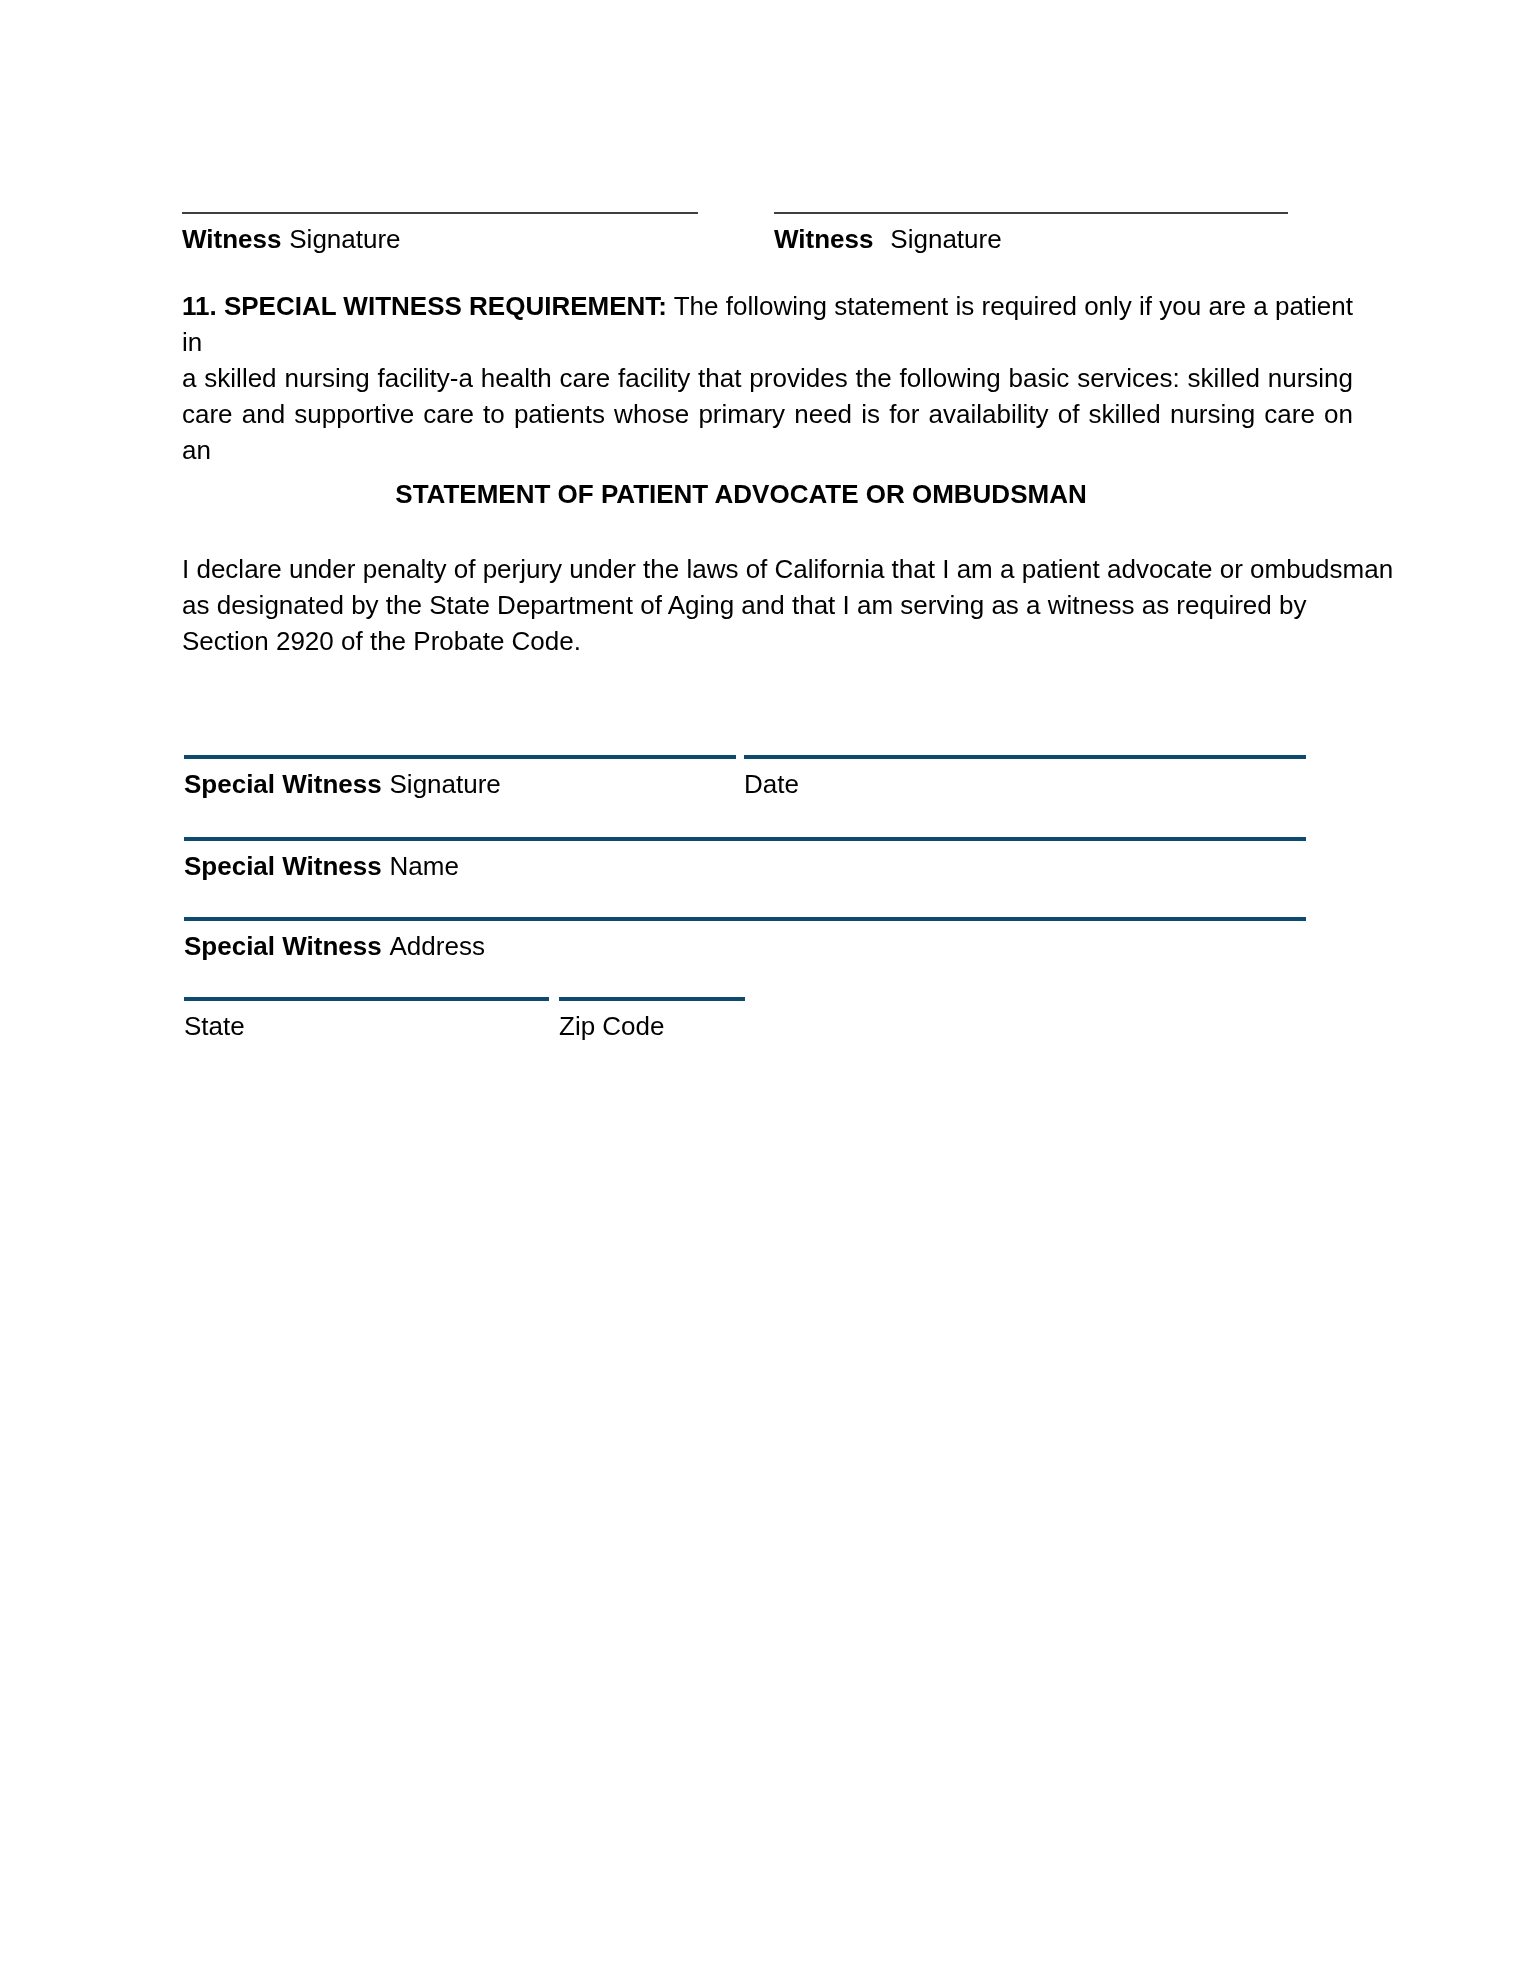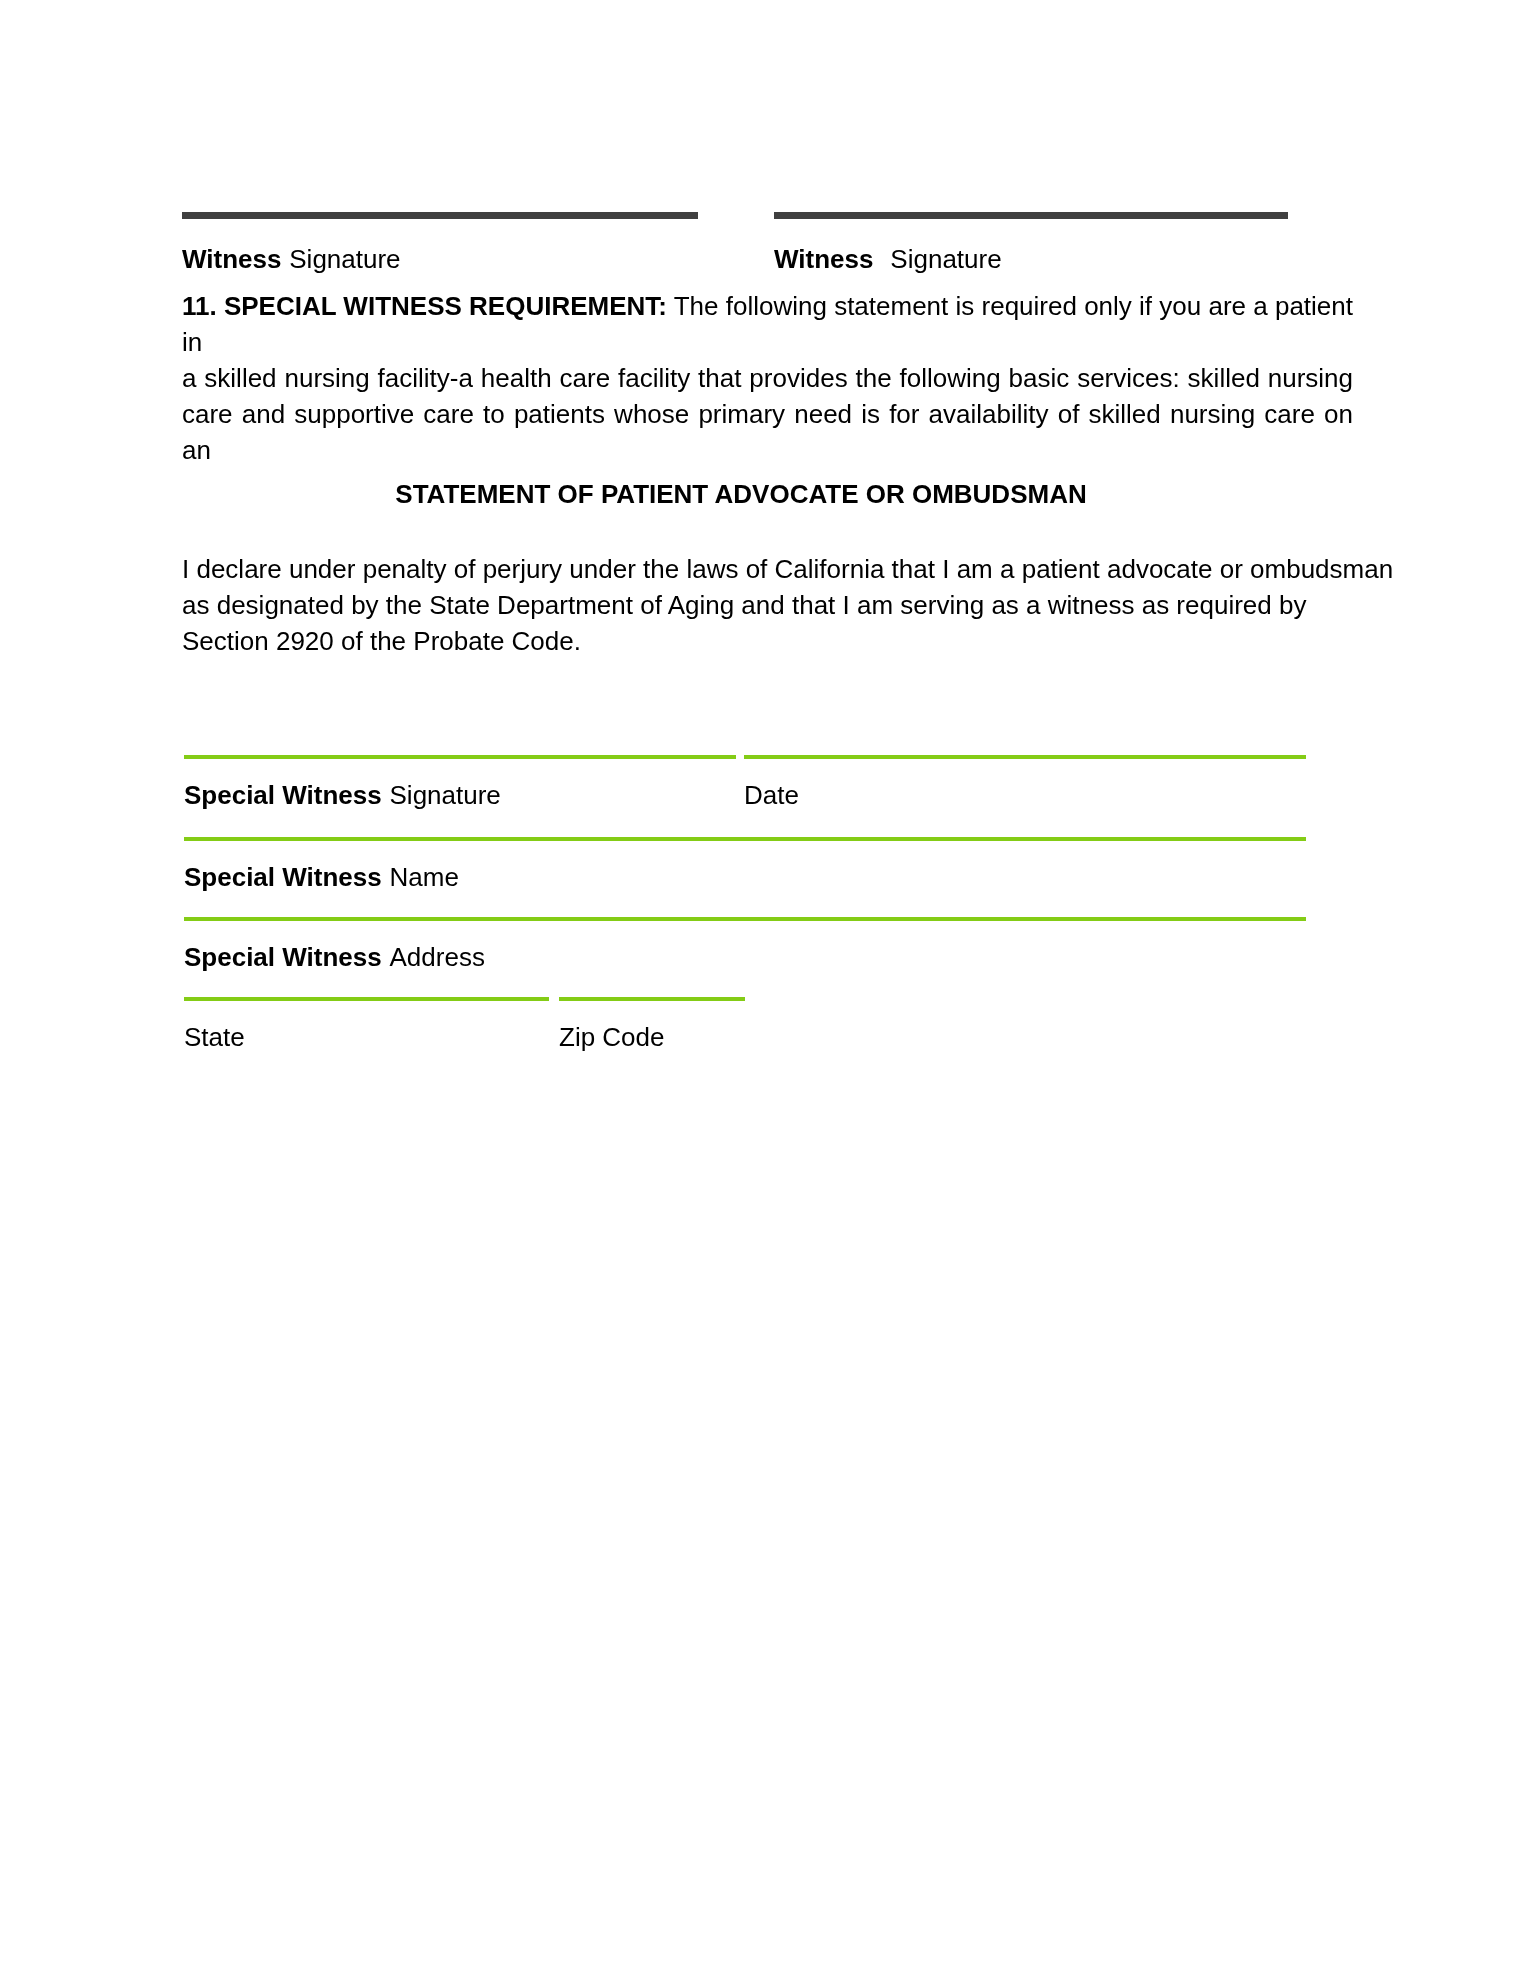--- a/index.html
+++ b/index.html
@@ -19,22 +19,22 @@
   .rest.wide { margin-left: 0.65em; }
 
   
   .witness-row {
     position: absolute;
     left: 182px; top: 212px;
     width: 1106px;
     display: flex;
   }
   .witness-cell {
-    border-top: 7px solid #404040;
-    padding-top: 22px;
+    border-top: 2px solid #404040;
+    padding-top: 7px;
     white-space: nowrap;
   }
   .witness-cell.left  { width: 516px; margin-right: 76px; }
   .witness-cell.right { width: 514px; }
 
   
   .section11 {
     position: absolute;
     left: 182px; top: 288px;
     width: 1171px;
@@ -65,22 +65,22 @@
     position: absolute;
     left: 184px;
     width: 1122px;
     display: flex;
   }
   .sig-row.r1 { top: 755px; }
   .sig-row.r2 { top: 837px; }
   .sig-row.r3 { top: 917px; align-items: flex-end; }
   .sig-row.r4 { top: 997px; }
   .sig-cell {
-    border-top: 4px solid #84cc16;
-    padding-top: 18px;
+    border-top: 4px solid #0c4a6e;
+    padding-top: 7px;
     white-space: nowrap;
   }
   .w-sign { width: 552px; margin-right: 8px; }
   .w-date { width: 562px; }
   .w-full { width: 1122px; }
   .w-city { width: 554px; margin-right: 7px; }
   .w-state { width: 365px; margin-right: 10px; }
   .w-zip { width: 186px; }
 </style>
 </head>

